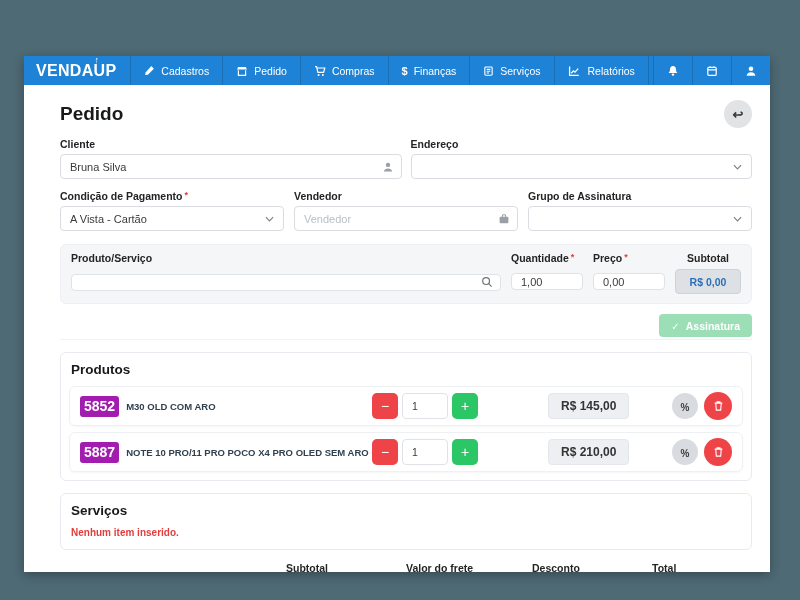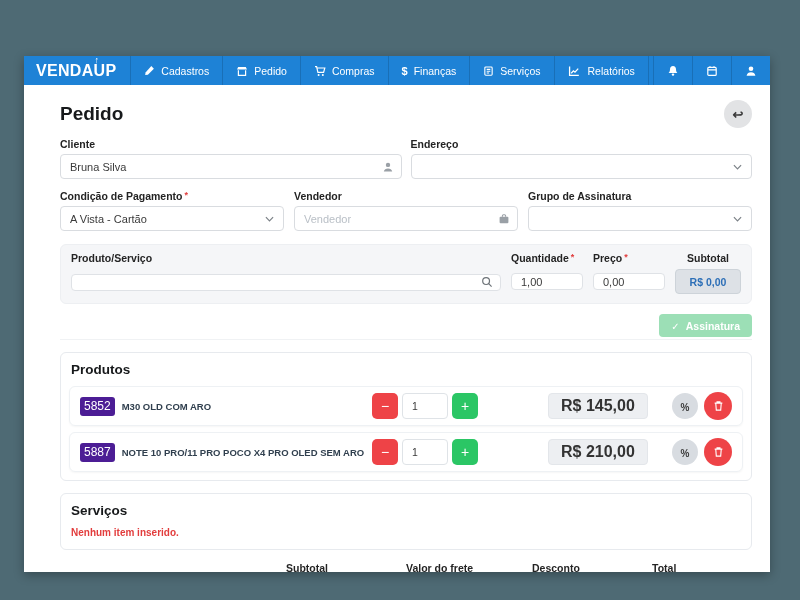--- a/index.html
+++ b/index.html
@@ -97,40 +97,40 @@
   
   .card { border: 1px solid #e7eaee; border-radius: 6px; margin-top: 12px; padding: 9px 8px 8px; }
   .card h2 { font-size: 13.5px; font-weight: 700; color: #17191b; margin: 0 2px 9px; }
   .prow {
     border: 1px solid #eef1f4; border-radius: 6px; box-shadow: 0 1px 2px rgba(0,0,0,.04);
     display: flex; align-items: center; padding: 6px 10px; height: 40px; margin-bottom: 6px;
   }
   .prow:last-child { margin-bottom: 0; }
   .pleft { display: flex; align-items: center; gap: 7px; width: 292px; flex-shrink: 0; }
   .pcode {
-    background: #4c1d95; color: #fff; font-size: 12px; font-weight: 400;
+    background: #a21caf; color: #fff; font-size: 14px; font-weight: 700;
     border-radius: 3px; padding: 2.5px 4px;
   }
   .pname { font-size: 9.5px; font-weight: 700; color: #31404f; white-space: nowrap; }
   .step {
     width: 26px; height: 26px; border: none; border-radius: 5px; color: #fff;
     font-size: 14px; cursor: pointer; display: flex; align-items: center; justify-content: center;
   }
   .step.minus { background: #ee4347; }
   .step.plus { background: #2bc665; }
   .icon-minus::before { content: "−"; }
   .icon-plus::before { content: "+"; }
   .qty {
     width: 46px; height: 26px; border: 1px solid #dfe3e7; border-radius: 4px; margin: 0 4px;
     font-size: 10.5px; color: #3a3a3a; padding: 0 0 0 9px; outline: none; font-family: inherit;
   }
   .pprice {
     margin-left: 70px; min-width: 62px; height: 26px; line-height: 24px; text-align: center;
     background: #edeff2; border: 1px solid #e3e6ea; border-radius: 4px;
-    font-size: 16px; font-weight: 700; color: #333; padding: 0 12px;
+    font-size: 12px; font-weight: 700; color: #333; padding: 0 12px;
   }
   .spacer { flex: 1; }
   .circlebtn {
     width: 26px; height: 26px; border-radius: 50%; border: none; cursor: pointer;
     display: flex; align-items: center; justify-content: center; margin-left: 6px;
   }
   .circlebtn.gray { background: #d8dce1; color: #3c3c3c; }
   .circlebtn.red { background: #ee4347; color: #fff; width: 28px; height: 28px; }
   .icon-percent::before { content: "%"; font-size: 10px; font-weight: 700; }
   .empty-msg { color: #e23c3c; font-size: 10px; font-weight: 700; margin: 2px 2px 3px; }

